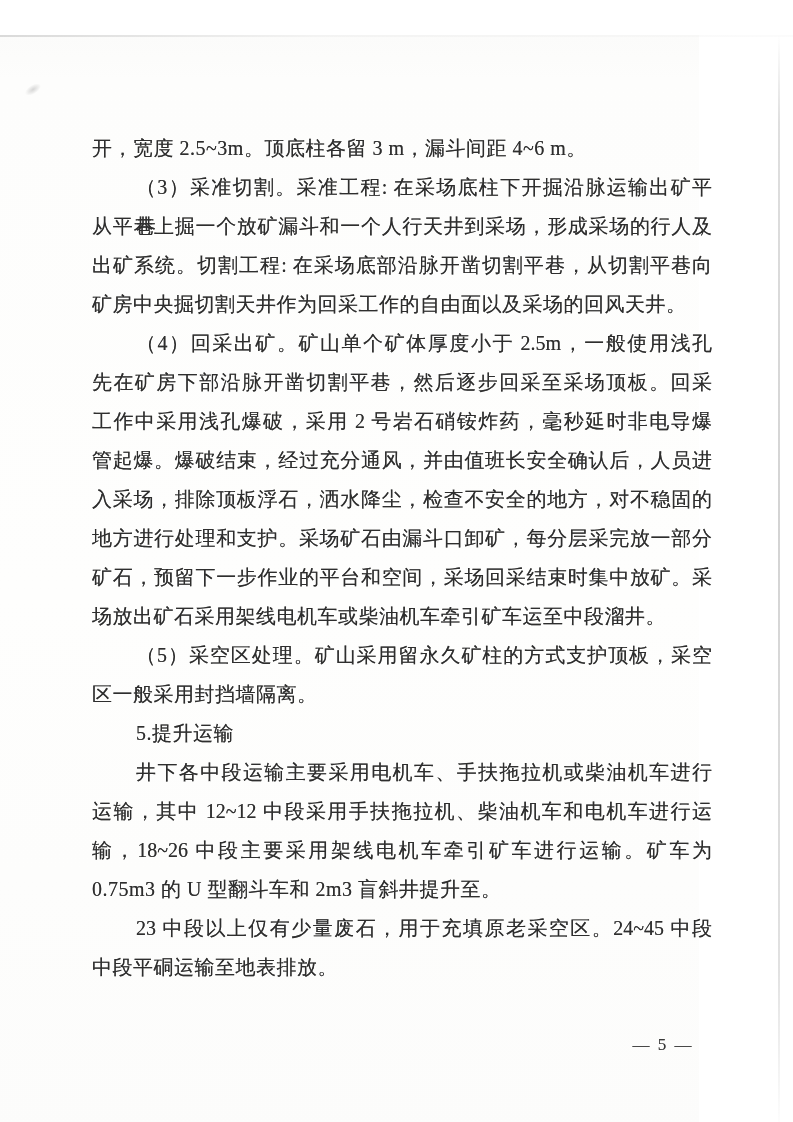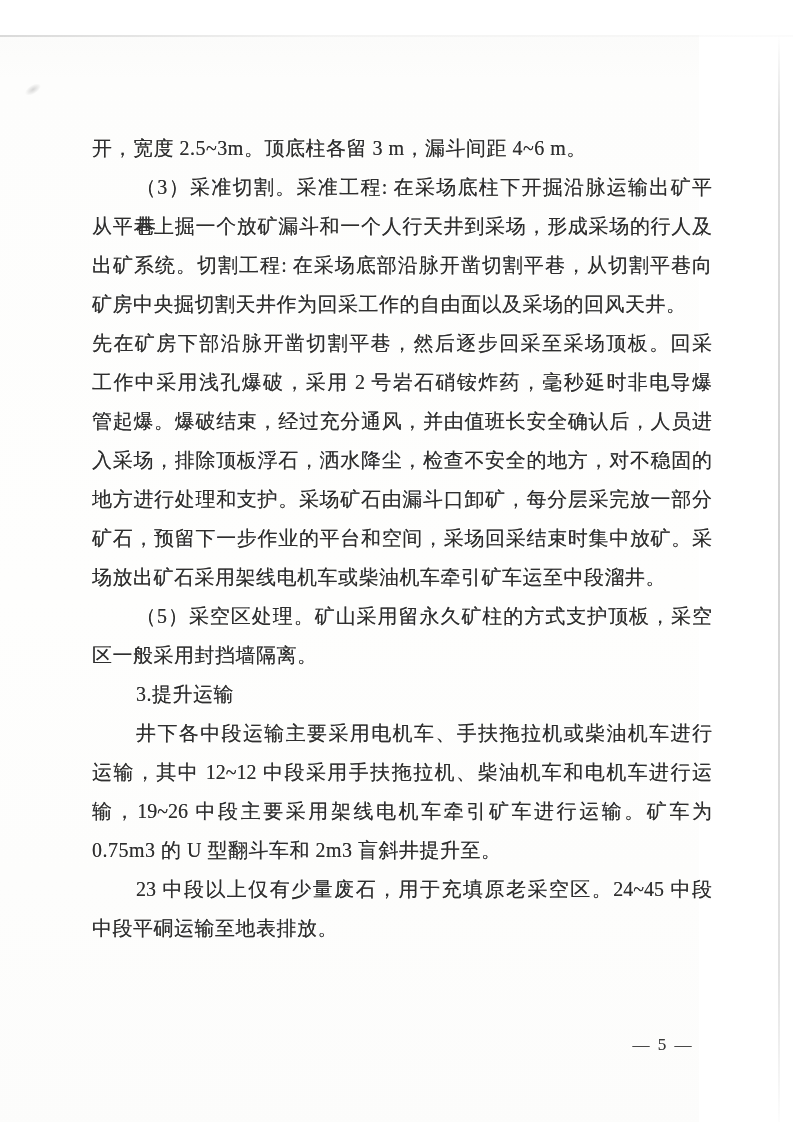--- a/index.html
+++ b/index.html
@@ -75,33 +75,34 @@
   <div class="edge-top"></div>
   <div class="edge-right-line"></div>
   <div class="smudge"></div>
 
   <div class="text-column">
     <div class="line">开，宽度 2.5~3m。顶底柱各留 3 m，漏斗间距 4~6 m。</div>
     <div class="line indent fill">（3）采准切割。采准工程: 在采场底柱下开掘沿脉运输出矿平巷，</div>
     <div class="line fill">从平巷上掘一个放矿漏斗和一个人行天井到采场，形成采场的行人及</div>
     <div class="line fill">出矿系统。切割工程: 在采场底部沿脉开凿切割平巷，从切割平巷向</div>
     <div class="line">矿房中央掘切割天井作为回采工作的自由面以及采场的回风天井。</div>
+    <div class="line indent fill">（4）回采出矿。矿山单个矿体厚度小于 2.5m，一般使用浅孔</div>
     <div class="line fill">先在矿房下部沿脉开凿切割平巷，然后逐步回采至采场顶板。回采</div>
     <div class="line fill">工作中采用浅孔爆破，采用 2 号岩石硝铵炸药，毫秒延时非电导爆</div>
     <div class="line fill">管起爆。爆破结束，经过充分通风，并由值班长安全确认后，人员进</div>
     <div class="line fill">入采场，排除顶板浮石，洒水降尘，检查不安全的地方，对不稳固的</div>
     <div class="line fill">地方进行处理和支护。采场矿石由漏斗口卸矿，每分层采完放一部分</div>
     <div class="line fill">矿石，预留下一步作业的平台和空间，采场回采结束时集中放矿。采</div>
     <div class="line">场放出矿石采用架线电机车或柴油机车牵引矿车运至中段溜井。</div>
     <div class="line indent fill">（5）采空区处理。矿山采用留永久矿柱的方式支护顶板，采空</div>
     <div class="line">区一般采用封挡墙隔离。</div>
-    <div class="line indent">3.提升运输</div>
+    <div class="line indent">5.提升运输</div>
     <div class="line indent fill">井下各中段运输主要采用电机车、手扶拖拉机或柴油机车进行</div>
     <div class="line fill">运输，其中 12~12 中段采用手扶拖拉机、柴油机车和电机车进行运</div>
-    <div class="line fill">输，19~26 中段主要采用架线电机车牵引矿车进行运输。矿车为</div>
+    <div class="line fill">输，18~26 中段主要采用架线电机车牵引矿车进行运输。矿车为</div>
     <div class="line">0.75m3 的 U 型翻斗车和 2m3 盲斜井提升至。</div>
     <div class="line indent fill">23 中段以上仅有少量废石，用于充填原老采空区。24~45 中段</div>
     <div class="line">中段平硐运输至地表排放。</div>
   </div>
 
   <div class="page-number">— 5 —</div>
 
 </div>
 
 </body></html>

